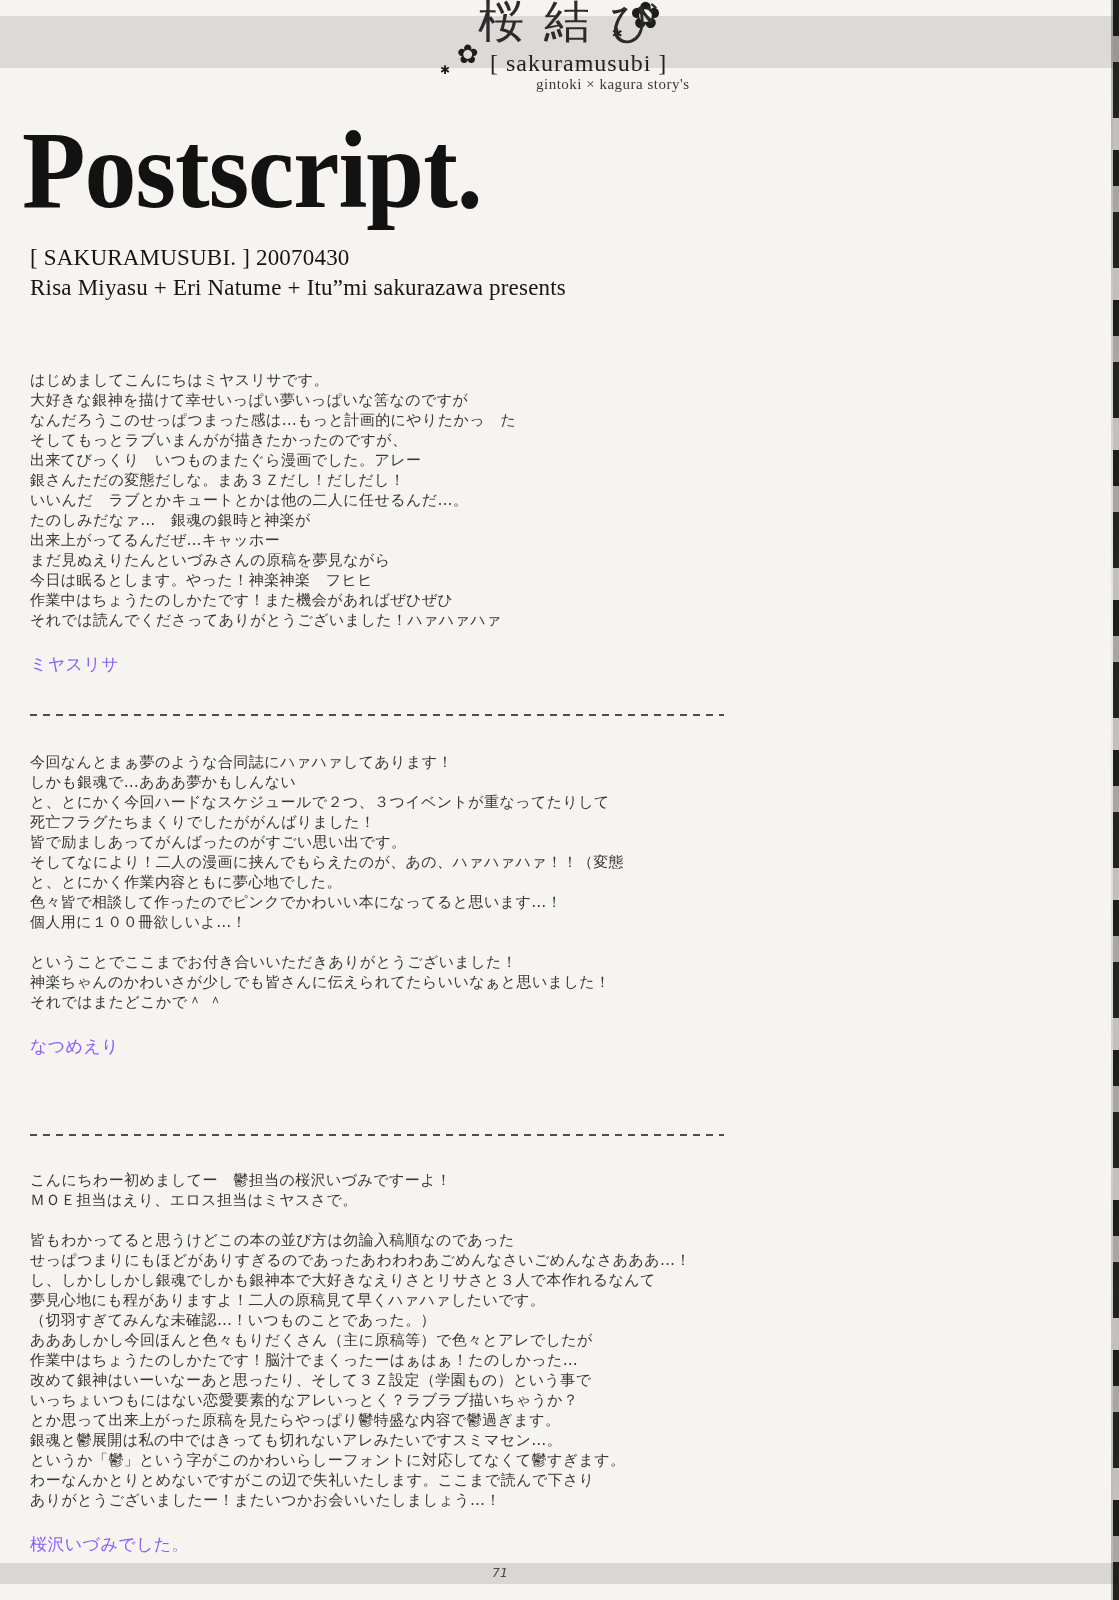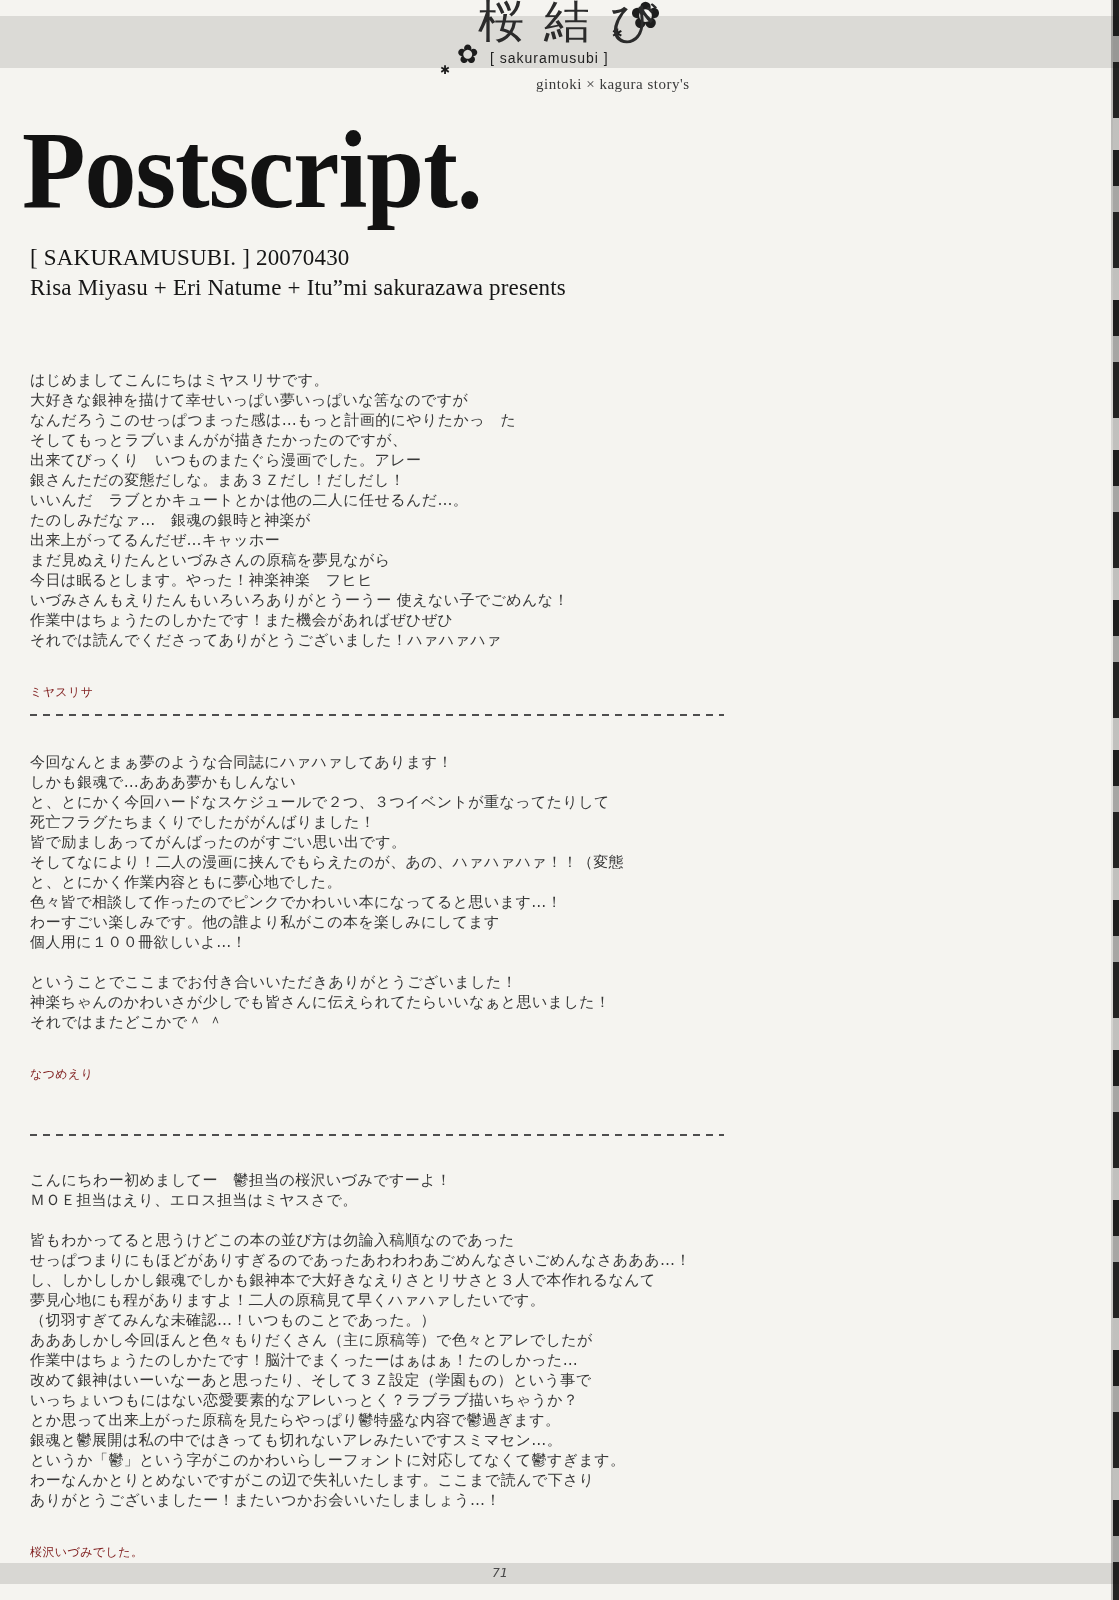--- a/index.html
+++ b/index.html
@@ -11,21 +11,21 @@
   
   .band-top{position:absolute;left:0;top:16px;width:100%;height:52px;background:#dbdad6;}
   
   .logo-kanji{
     position:absolute;left:478px;top:-2px;
     font-size:46px;font-weight:500;letter-spacing:20px;color:#2b2b2b;line-height:1;
     font-family:"DejaVu Sans",sans-serif;
   }
   .logo-romaji{
     position:absolute;left:490px;top:50px;
-    font-family:Liberation Sans, sans-serif;font-size:14px;color:#1f1f1f;letter-spacing:1px;
+    font-family:Liberation Serif, serif;font-size:24px;color:#1f1f1f;letter-spacing:1px;
   }
   .logo-caption{
     position:absolute;left:536px;top:76px;
     font-family:"Liberation Serif",serif;font-size:15px;color:#3a3a3a;letter-spacing:0.5px;
   }
   .flower{position:absolute;color:#1d1d1d;line-height:1;}
   .flower.right-big{left:630px;top:-3px;font-size:37px;}
   .flower.right-small{left:612px;top:27px;font-size:13px;}
   .flower.left-big{left:457px;top:41px;font-size:26px;}
   .flower.left-small{left:440px;top:64px;font-size:12px;}
@@ -41,22 +41,22 @@
   }
   .masthead-edition{top:245px;}
   .masthead-credits{top:275px;}
   
   .section{position:absolute;left:30px;width:720px;}
   .jline{
     height:20px;line-height:20px;font-size:15px;letter-spacing:0.4px;
     white-space:pre;color:#373737;
   }
   .signature{
-    margin-top:32px;height:20px;line-height:20px;font-size:12px;
-    letter-spacing:0.4px;white-space:pre;color:#7f1d1d;
+    margin-top:24px;height:20px;line-height:20px;font-size:17px;
+    letter-spacing:0.4px;white-space:pre;color:#8b5cf6;
   }
   #section-1{top:370px;}
   #section-2{top:752px;}
   #section-3{top:1170px;}
   .divider{
     position:absolute;left:30px;width:694px;height:2px;
     background:repeating-linear-gradient(90deg,#4e4e4e 0 7px,transparent 7px 13px);
   }
   #divider-1{top:714px;}
   #divider-2{top:1134px;}
@@ -107,40 +107,38 @@
         <div class="jline">大好きな銀神を描けて幸せいっぱい夢いっぱいな筈なのですが</div>
         <div class="jline">なんだろうこのせっぱつまった感は…もっと計画的にやりたかっ　た</div>
         <div class="jline">そしてもっとラブいまんがが描きたかったのですが、</div>
         <div class="jline">出来てびっくり　いつものまたぐら漫画でした。アレー</div>
         <div class="jline">銀さんただの変態だしな。まあ３Ｚだし！だしだし！</div>
         <div class="jline">いいんだ　ラブとかキュートとかは他の二人に任せるんだ…。</div>
         <div class="jline">たのしみだなァ…　銀魂の銀時と神楽が</div>
         <div class="jline">出来上がってるんだぜ…キャッホー</div>
         <div class="jline">まだ見ぬえりたんといづみさんの原稿を夢見ながら</div>
         <div class="jline">今日は眠るとします。やった！神楽神楽　フヒヒ</div>
-        <div class="jline">いづみさんもえりたんもいろいろありがとうーうー 使えない子でごめんな！</div>
         <div class="jline">作業中はちょうたのしかたです！また機会があればぜひぜひ</div>
         <div class="jline">それでは読んでくださってありがとうございました！ハァハァハァ</div>
       </div>
     <div class="signature">ミヤスリサ</div>
   </section>
 
   <div class="divider" id="divider-1"></div>
 
   <section class="section" id="section-2">
     <div>
         <div class="jline">今回なんとまぁ夢のような合同誌にハァハァしてあります！</div>
         <div class="jline">しかも銀魂で…あああ夢かもしんない</div>
         <div class="jline">と、とにかく今回ハードなスケジュールで２つ、３つイベントが重なってたりして</div>
         <div class="jline">死亡フラグたちまくりでしたががんばりました！</div>
         <div class="jline">皆で励ましあってがんばったのがすごい思い出です。</div>
         <div class="jline">そしてなにより！二人の漫画に挟んでもらえたのが、あの、ハァハァハァ！！（変態</div>
         <div class="jline">と、とにかく作業内容ともに夢心地でした。</div>
         <div class="jline">色々皆で相談して作ったのでピンクでかわいい本になってると思います…！</div>
-        <div class="jline">わーすごい楽しみです。他の誰より私がこの本を楽しみにしてます</div>
         <div class="jline">個人用に１００冊欲しいよ…！</div>
         <div class="jline">&nbsp;</div>
         <div class="jline">ということでここまでお付き合いいただきありがとうございました！</div>
         <div class="jline">神楽ちゃんのかわいさが少しでも皆さんに伝えられてたらいいなぁと思いました！</div>
         <div class="jline">それではまたどこかで＾ ＾</div>
       </div>
     <div class="signature">なつめえり</div>
   </section>
 
   <div class="divider" id="divider-2"></div>

